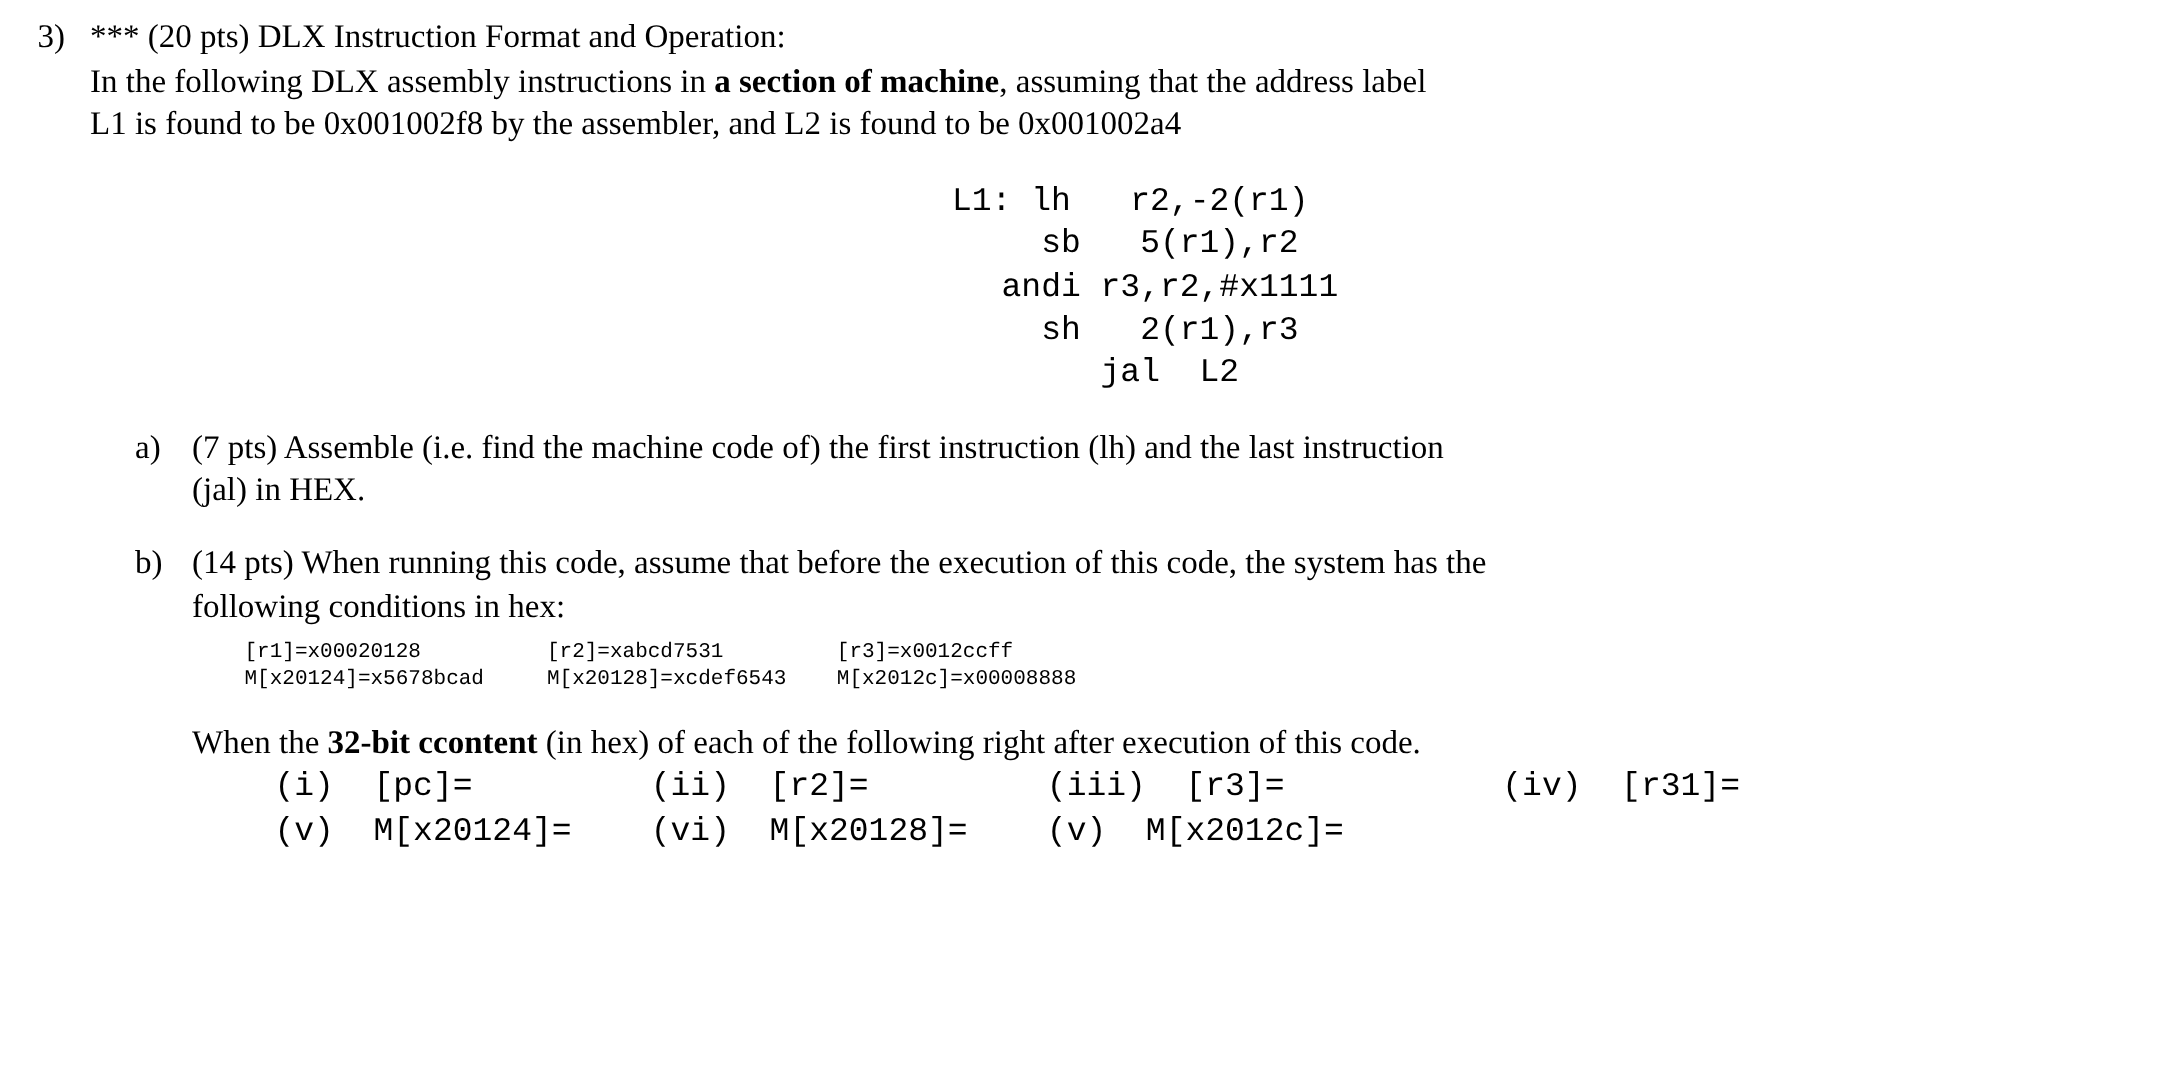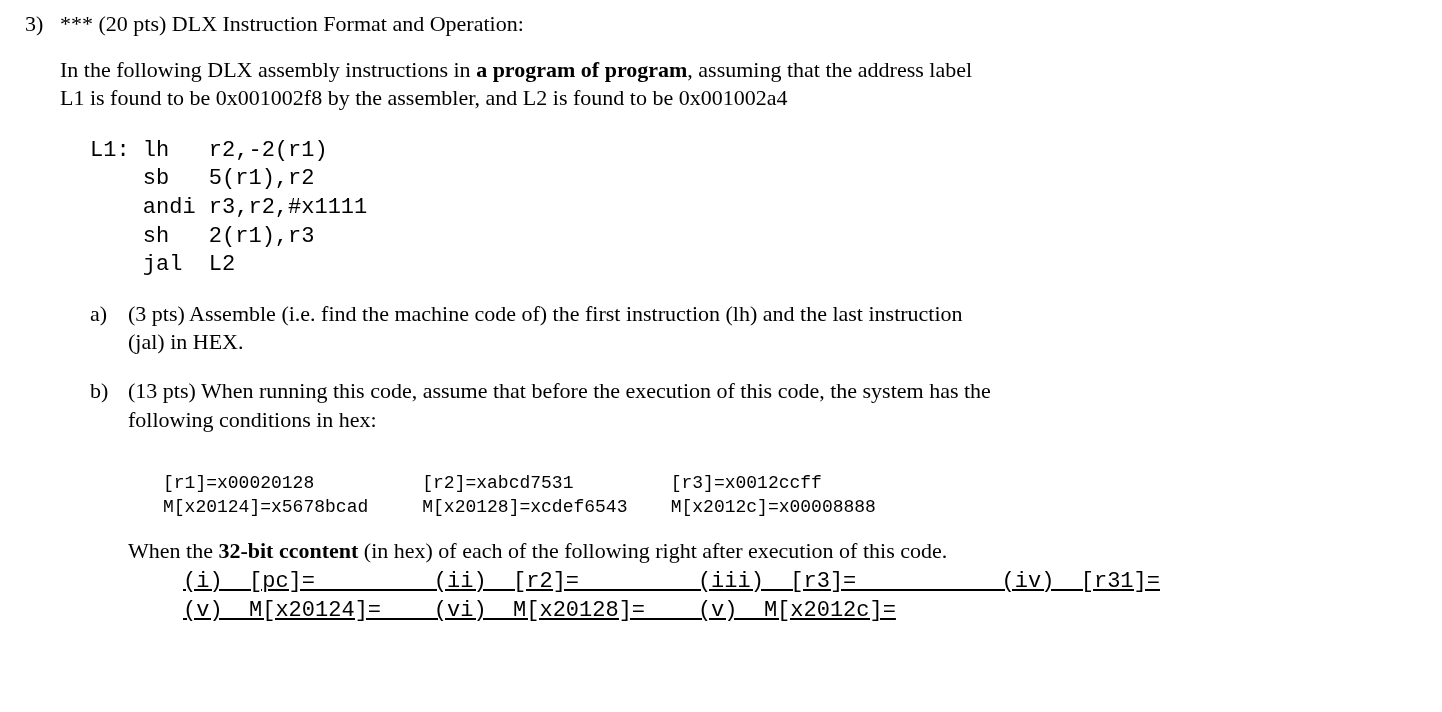--- a/index.html
+++ b/index.html
@@ -20,103 +20,103 @@
       display: flex;
       align-items: flex-start;
     }
     .problem-number {
       min-width: 35px;
     }
     .problem-content {
       flex: 1;
     }
     .problem-title-line {
-      margin-bottom: 17px;
+      margin-bottom: 1px;
     }
     .bold {
       font-weight: bold;
     }
     .code-section {
       font-family: 'Courier New', Courier, monospace;
       white-space: pre;
       margin: 24px 0 18px 30px;
       font-size: 22px;
       line-height: 1.3;
+      text-align: center;
     }
     .subpart {
       display: flex;
       margin: 20px 0 0 30px;
     }
     .subpart-label {
       min-width: 38px;
     }
     .subpart-content {
       flex: 1;
     }
     .conditions {
       font-family: 'Courier New', Courier, monospace;
-      margin: 38px 0 18px 35px;
+      margin: 8px 0 18px 35px;
       white-space: pre;
-      font-size: 18px;
+      font-size: 14px;
       line-height: 1.3;
     }
     .find-text {
       margin-top: 14px;
     }
     .underline-bold {
       font-weight: bold;
     }
     .answers-line {
       font-family: 'Courier New', Courier, monospace;
       margin: 2px 0 0 55px;
       white-space: pre;
       font-size: 22px;
       line-height: 1.25;
-      text-decoration: underline;
     }
     .intro-line {
       text-align: justify;
     }
   </style>
 </head>
 <body>
 
 <div class="problem-header">
   <div class="problem-number">3)</div>
   <div class="problem-content">
     <div class="problem-title-line">
       <span>***</span>
       <span> </span>
       <span>(20 pts)</span>
       <span> </span>
       <span>DLX Instruction Format and Operation:</span>
     </div>
     <div class="intro-line">
-      <span>In the following DLX assembly instructions in </span><span class="bold">a program of program</span><span>, assuming that the address label</span>
+      <span>In the following DLX assembly instructions in </span><span class="bold">a section of machine</span><span>, assuming that the address label</span>
     </div>
     <div>L1 is found to be 0x001002f8 by the assembler, and L2 is found to be 0x001002a4</div>
 
     <div class="code-section">L1: lh   r2,-2(r1)
     sb   5(r1),r2
     andi r3,r2,#x1111
     sh   2(r1),r3
     jal  L2</div>
 
     <div class="subpart">
       <div class="subpart-label">a)</div>
       <div class="subpart-content">
-        <div>(3 pts) Assemble (i.e. find the machine code of) the first instruction (lh) and the last instruction</div>
+        <div>(7 pts) Assemble (i.e. find the machine code of) the first instruction (lh) and the last instruction</div>
         <div>(jal) in HEX.</div>
       </div>
     </div>
 
     <div class="subpart">
       <div class="subpart-label">b)</div>
       <div class="subpart-content">
-        <div>(13 pts) When running this code, assume that before the execution of this code, the system has the</div>
+        <div>(14 pts) When running this code, assume that before the execution of this code, the system has the</div>
         <div>following conditions in hex:</div>
 
         <div class="conditions">[r1]=x00020128          [r2]=xabcd7531         [r3]=x0012ccff
 M[x20124]=x5678bcad     M[x20128]=xcdef6543    M[x2012c]=x00008888</div>
 
         <div class="find-text">
           <span>When the </span><span class="underline-bold">32-bit ccontent</span><span> (in hex) of each of the following right after execution of this code.</span>
         </div>
         <div class="answers-line">(i)  [pc]=         (ii)  [r2]=         (iii)  [r3]=           (iv)  [r31]=</div>
         <div class="answers-line">(v)  M[x20124]=    (vi)  M[x20128]=    (v)  M[x2012c]=</div>

